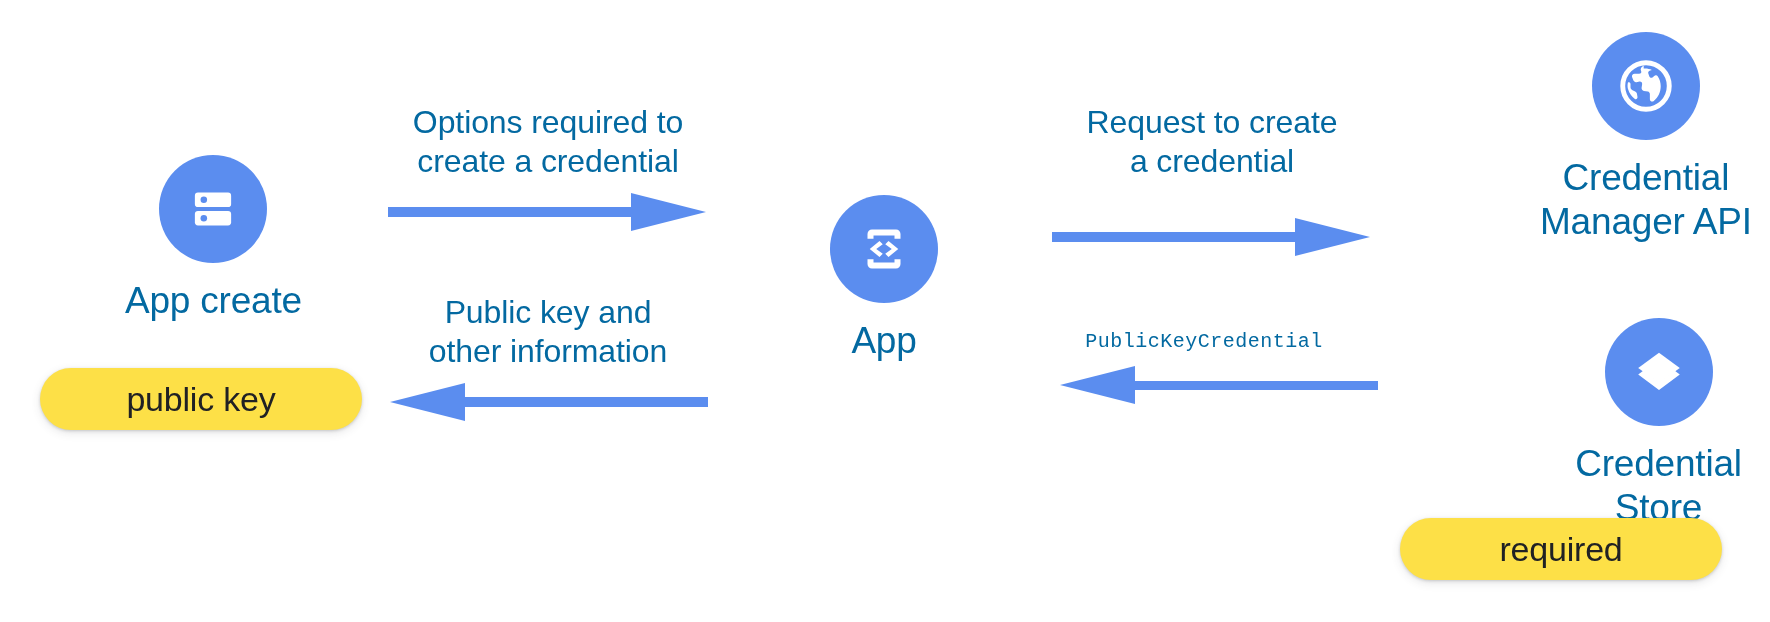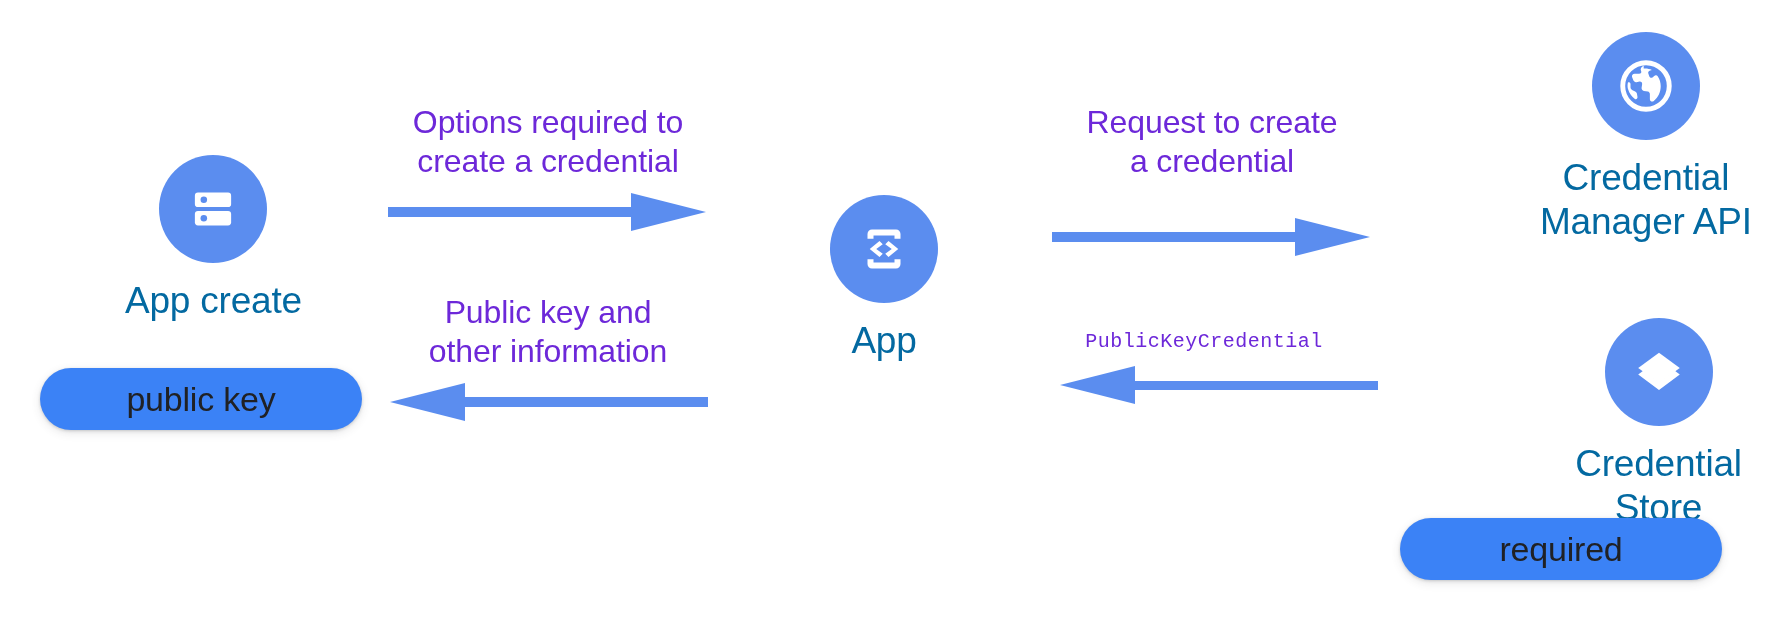--- a/index.html
+++ b/index.html
@@ -44,21 +44,21 @@
     font-weight: 400;
     color: #0369a1;
     text-align: center;
     letter-spacing: -0.2px;
     white-space: pre-line;
   }
 
   
   .pill {
     position: absolute;
-    background: #3b82f6;
+    background: #fde047;
     border-radius: 999px;
     box-shadow: 0 1px 3px rgba(60,64,67,0.22), 0 3px 10px rgba(60,64,67,0.13);
     display: flex;
     align-items: center;
     justify-content: center;
     font-size: 34px;
     color: #202124;
     letter-spacing: -0.2px;
   }
 
@@ -66,21 +66,21 @@
   .arrow-group {
     position: absolute;
     display: flex;
     flex-direction: column;
     align-items: center;
   }
   .arrow-caption {
     font-size: 32px;
     line-height: 1.22;
     text-align: center;
-    color: #6d28d9;
+    color: #0369a1;
     white-space: pre-line;
     letter-spacing: -0.1px;
   }
   .arrow-caption.mono {
     font-family: "Liberation Mono", "DejaVu Sans Mono", monospace;
     font-size: 20px;
     letter-spacing: 0.5px;
   }
   .arrow-svg {
     display: block;

